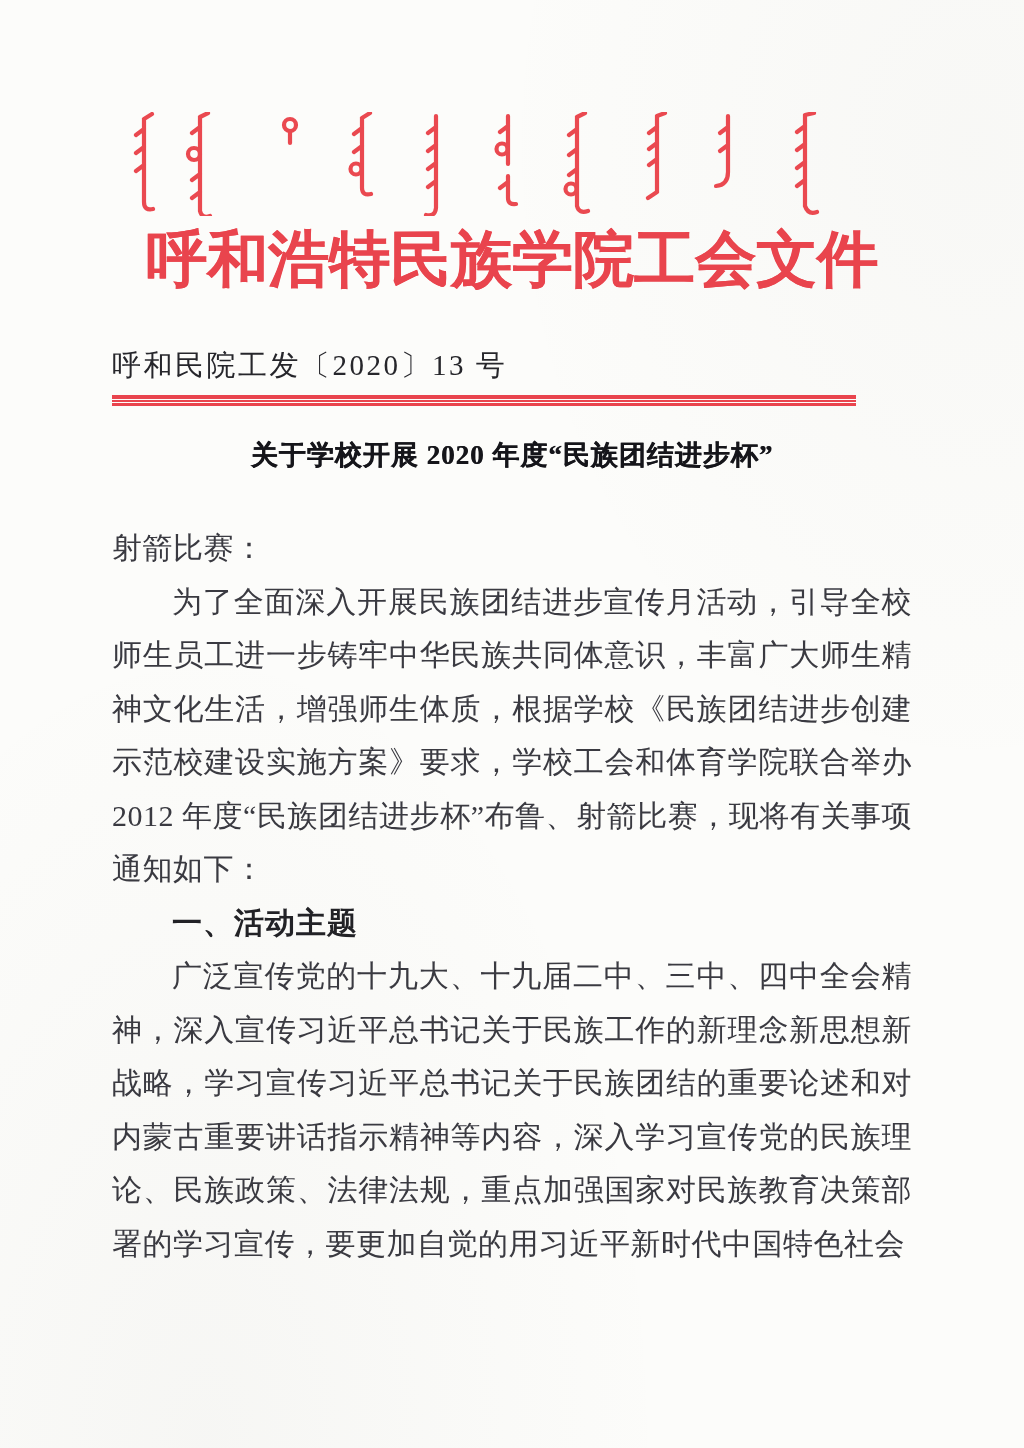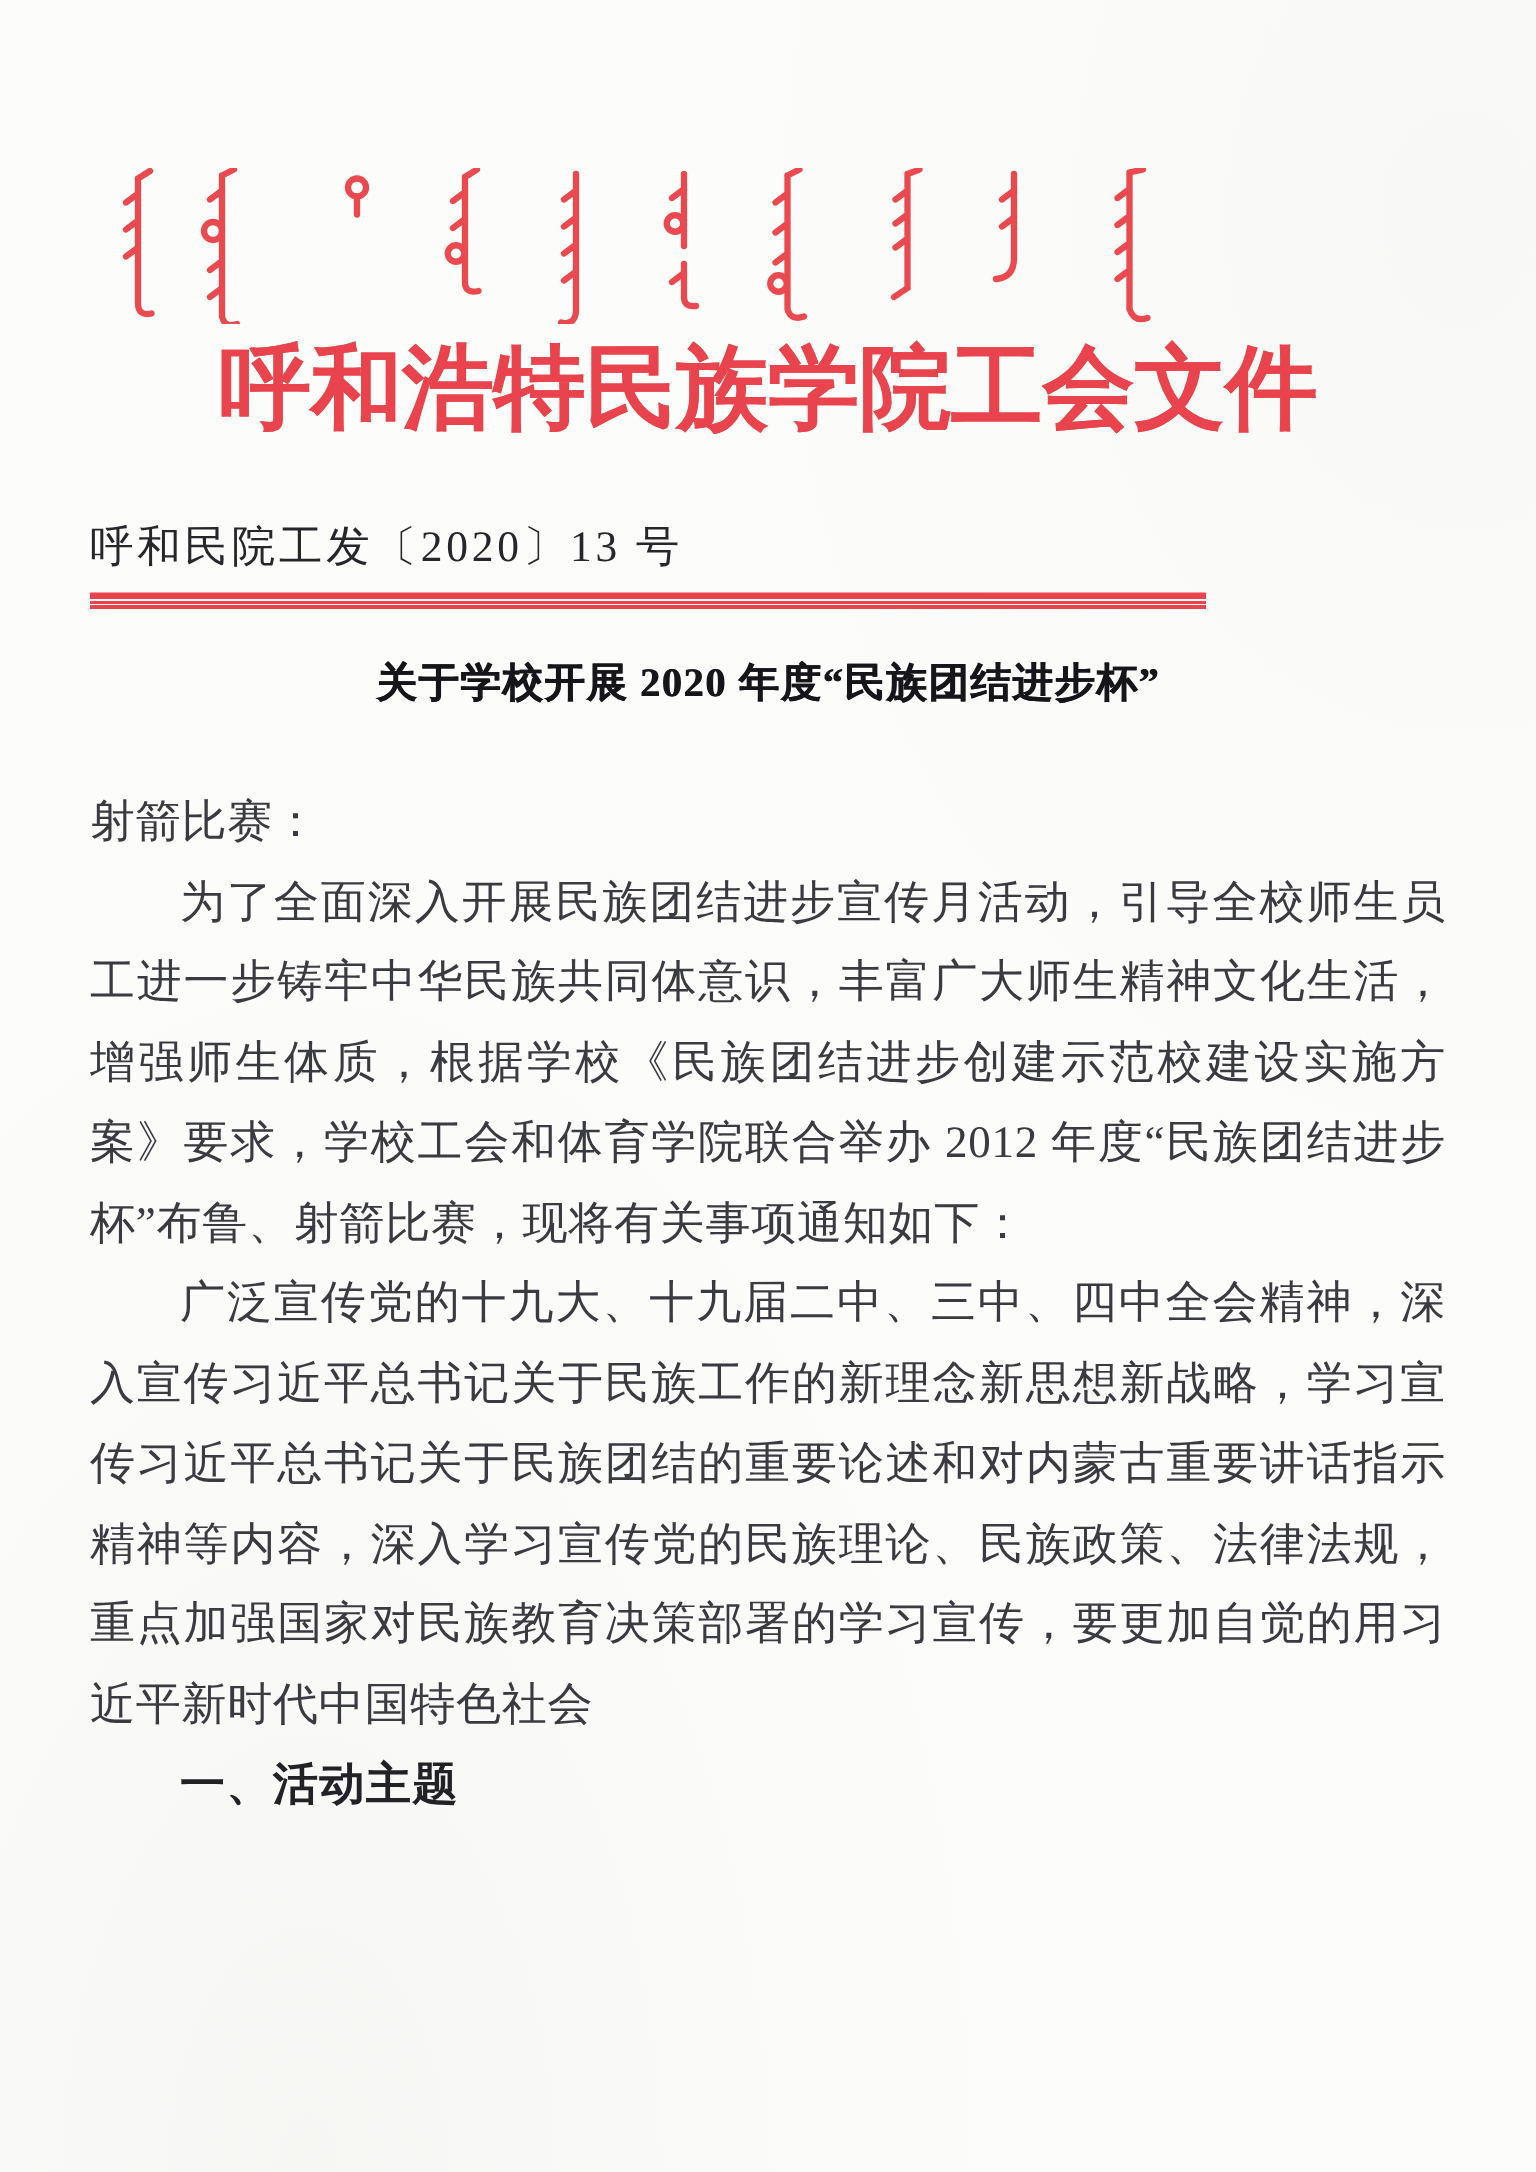--- a/index.html
+++ b/index.html
@@ -13,21 +13,21 @@
     height: 1448px;
     margin: 0 auto;
     background:
       radial-gradient(ellipse at 20% 100%, rgba(120,120,110,0.045), rgba(0,0,0,0) 40%),
       radial-gradient(ellipse at 95% 10%, rgba(120,120,110,0.03), rgba(0,0,0,0) 35%),
       #fcfcfa;
     overflow: hidden;
     box-sizing: border-box;
   }
   .content {
-    padding: 0 60px;
+    padding: 0 112px;
     box-sizing: border-box;
   }
   
   .mongolian-row {
     margin-top: 112px;
     width: 744px;
     height: 104px;
   }
   .mongolian-row svg { display: block; width: 744px; height: 104px; }
   .org-title {
@@ -159,18 +159,18 @@
 
     <div class="red-divider"></div>
 
     <div class="doc-title">
       <div>关于学校开展 2020 年度“民族团结进步杯”</div>
     </div>
 
     <div class="body-text">
       <p>射箭比赛：</p>
       <p class="indent">为了全面深入开展民族团结进步宣传月活动，引导全校师生员工进一步铸牢中华民族共同体意识，丰富广大师生精神文化生活，增强师生体质，根据学校《民族团结进步创建示范校建设实施方案》要求，学校工会和体育学院联合举办 2012 年度“民族团结进步杯”布鲁、射箭比赛，现将有关事项通知如下：</p>
+      <p class="indent section-heading">一、活动主题</p>
       <p class="indent">广泛宣传党的十九大、十九届二中、三中、四中全会精神，深入宣传习近平总书记关于民族工作的新理念新思想新战略，学习宣传习近平总书记关于民族团结的重要论述和对内蒙古重要讲话指示精神等内容，深入学习宣传党的民族理论、民族政策、法律法规，重点加强国家对民族教育决策部署的学习宣传，要更加自觉的用习近平新时代中国特色社会</p>
-      <p class="indent section-heading">一、活动主题</p>
     </div>
 
   </div>
 </div>
 
 </body></html>

